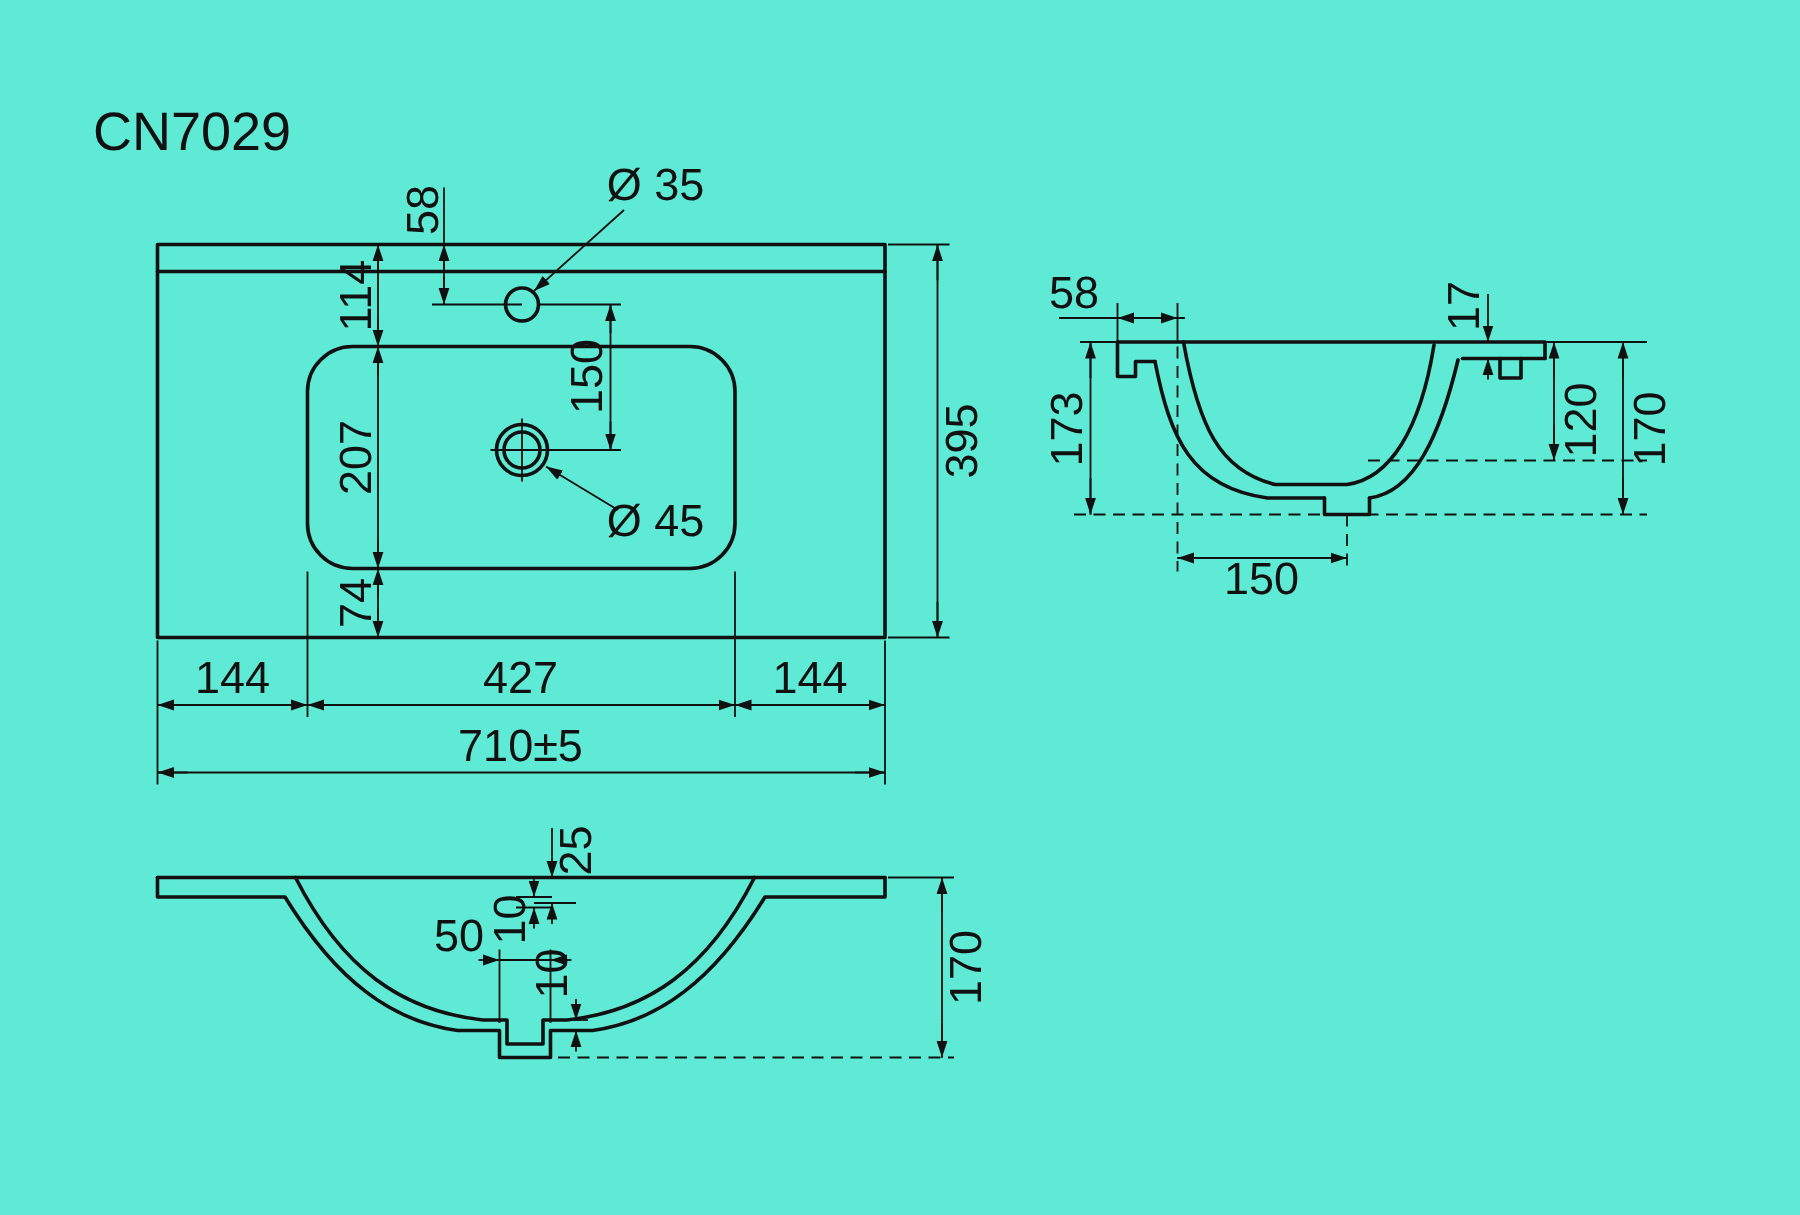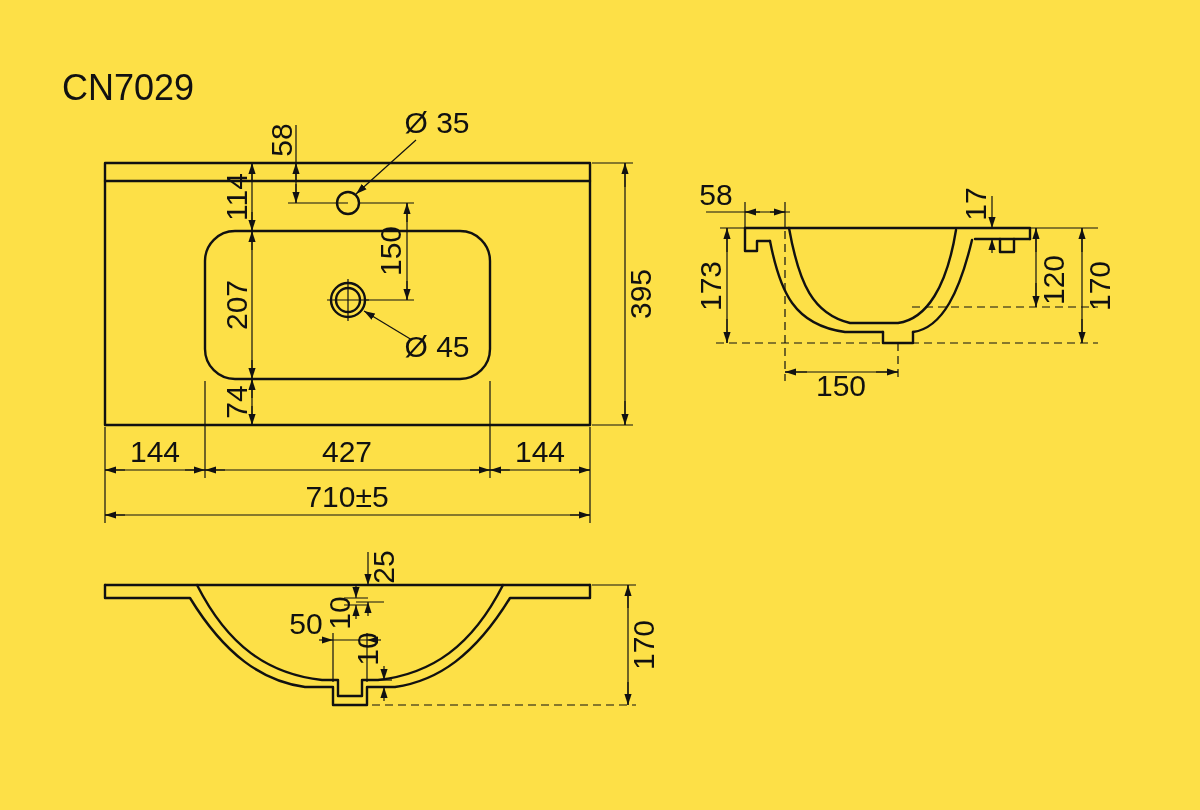--- a/index.html
+++ b/index.html
@@ -1,16 +1,16 @@
 <!DOCTYPE html>
 <html><head>
 <meta charset="utf-8">
 <style>
   html,body{margin:0;padding:0;background:#fff;}
-  .page{width:1200px;height:810px;background:#fde047;position:relative;overflow:hidden;}
+  .page{width:1200px;height:810px;background:#5eead4;position:relative;overflow:hidden;}
   svg{display:block;}
   .obj{fill:none;stroke:#111;stroke-width:2.4;stroke-linejoin:round;stroke-linecap:round;}
   .thin{fill:none;stroke:#111;stroke-width:1.2;}
   .dash{fill:none;stroke:#111;stroke-width:1.2;stroke-dasharray:8 5;}
   text.dim{font-family:"Liberation Sans",sans-serif;font-size:30px;fill:#111;}
   text.model{font-family:"Liberation Sans",sans-serif;font-size:36px;fill:#111;}
   .mid{text-anchor:middle;}
 </style>
 </head>
 <body>

